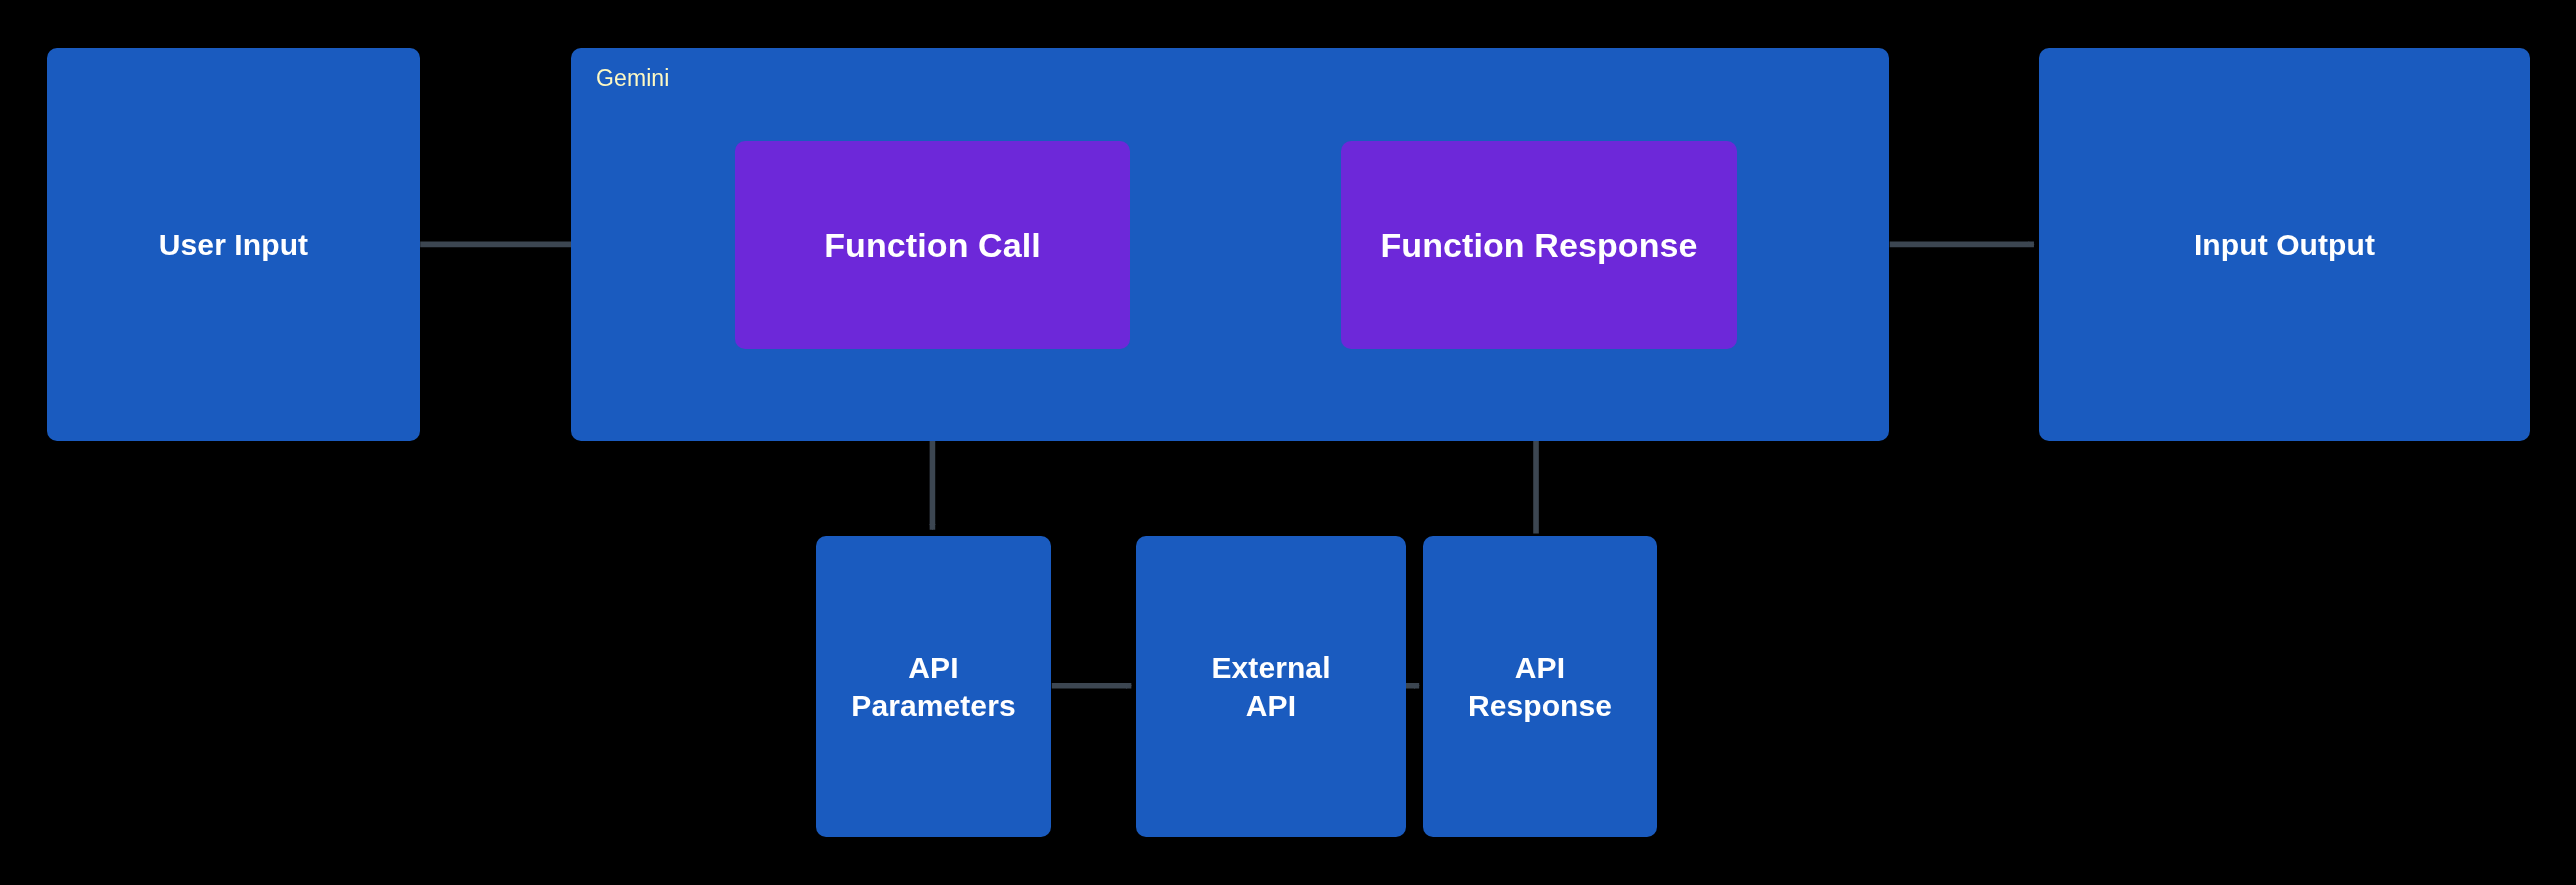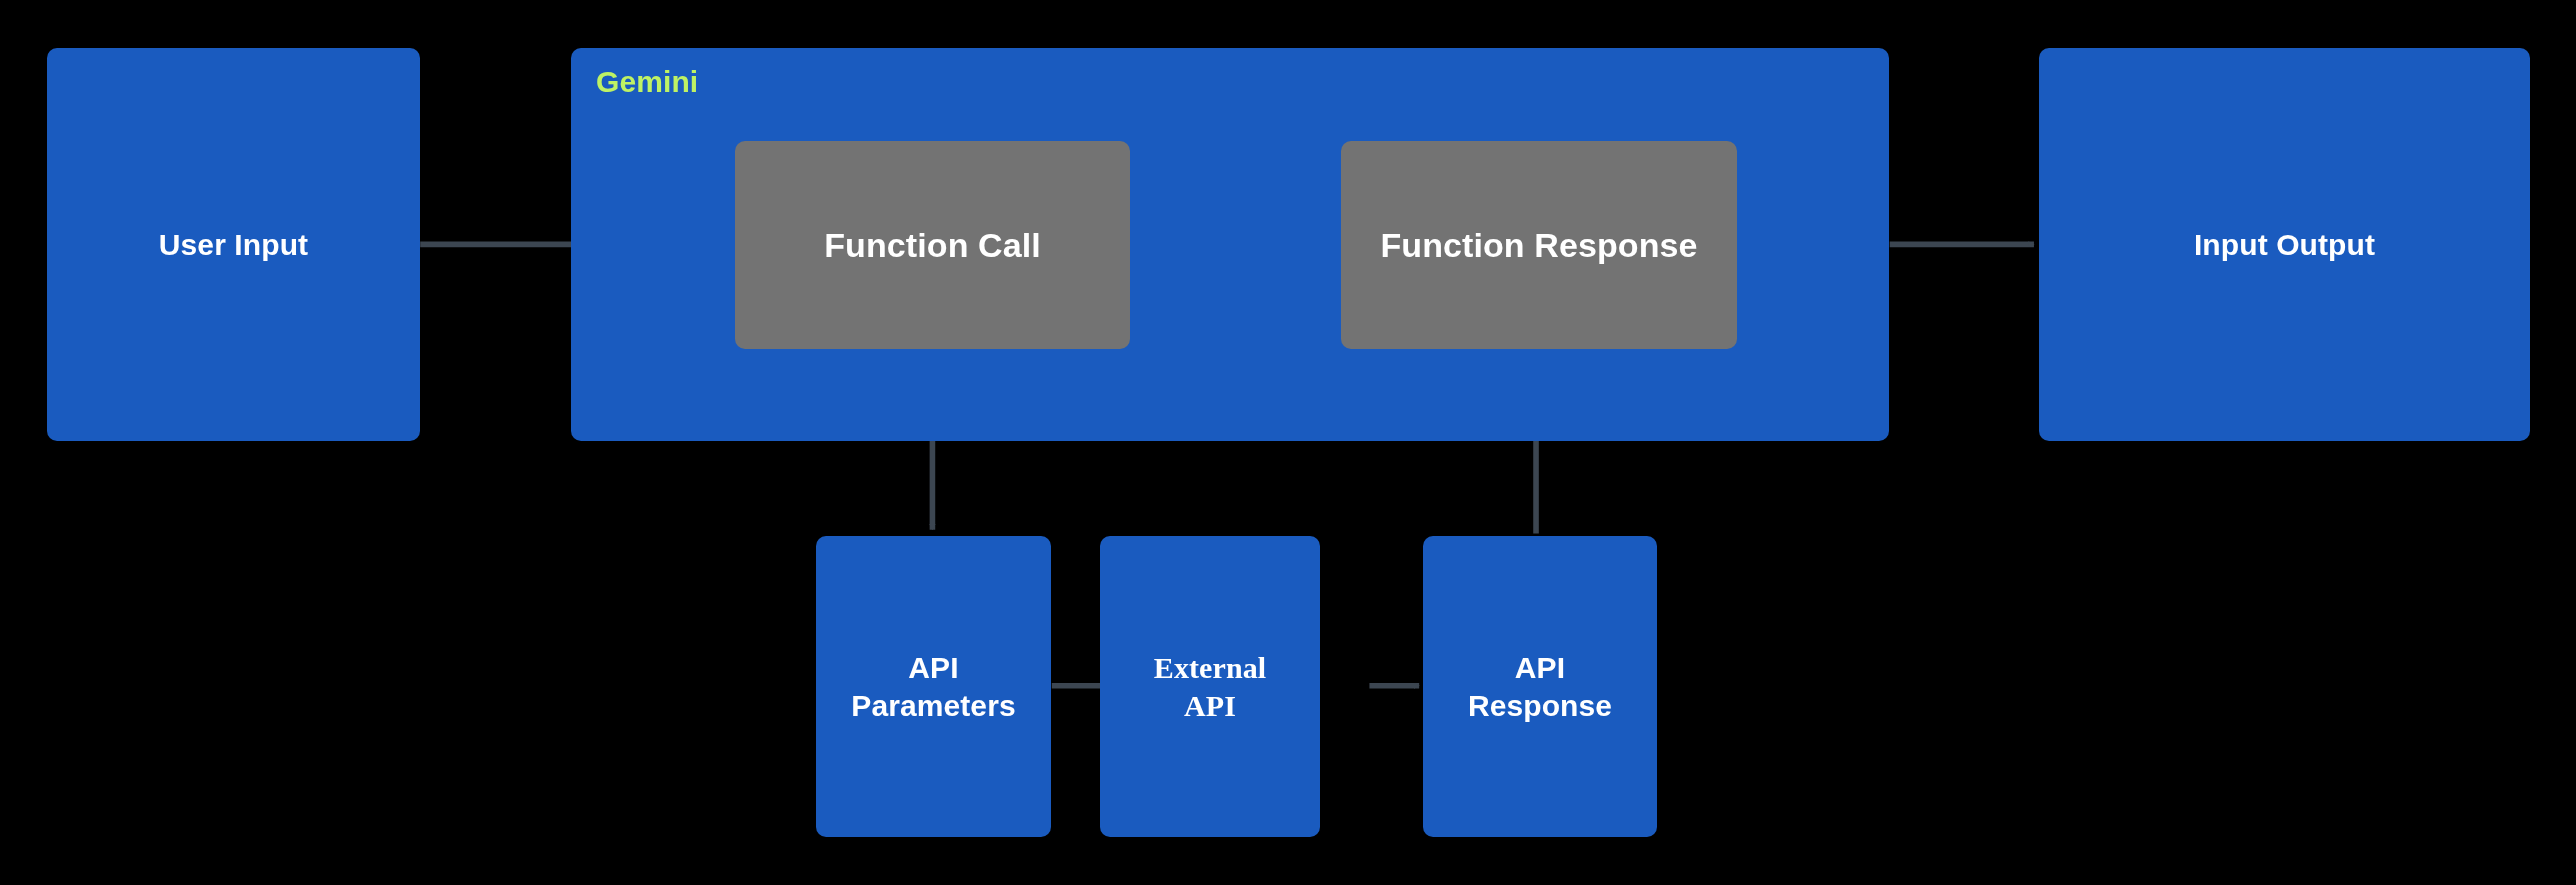--- a/index.html
+++ b/index.html
@@ -28,34 +28,34 @@
     color: #ffffff;
     font-weight: bold;
     line-height: 1.25;
     letter-spacing: 0.1px;
   }
   .node-outer {
     background: #1A5BBF;
     font-size: 30px;
   }
   .node-inner {
-    background: #737373;
+    background: #6d28d9;
     font-size: 34px;
   }
   .group {
     position: absolute;
     box-sizing: border-box;
     background: #1A5BBF;
     border-radius: 10px;
   }
   .group-label {
     position: absolute;
-    color: #bef264;
-    font-weight: bold;
-    font-size: 30px;
+    color: #fef9c3;
+    font-weight: normal;
+    font-size: 23px;
     letter-spacing: 0.1px;
     white-space: nowrap;
   }
   .edge-layer {
     position: absolute;
     left: 0;
     top: 0;
     width: 2576px;
     height: 886px;
     pointer-events: none;
@@ -120,21 +120,21 @@
 
   <div class="node node-outer" style="left:2039px; top:48px; width:491px; height:393px;">
     <span class="node-label">Input Output</span>
   </div>
 
   <div class="node node-outer" style="left:816px; top:536px; width:235px; height:301px;">
     <span class="node-label">API
 Parameters</span>
   </div>
 
-  <div class="node node-outer" style="left:1100px; top:536px; width:220px; height:301px;font-family:Liberation Serif, serif;">
+  <div class="node node-outer" style="left:1136px; top:536px; width:270px; height:301px;">
     <span class="node-label">External
 API</span>
   </div>
 
   <div class="node node-outer" style="left:1423px; top:536px; width:234px; height:301px;">
     <span class="node-label">API
 Response</span>
   </div>
 
 </div>

